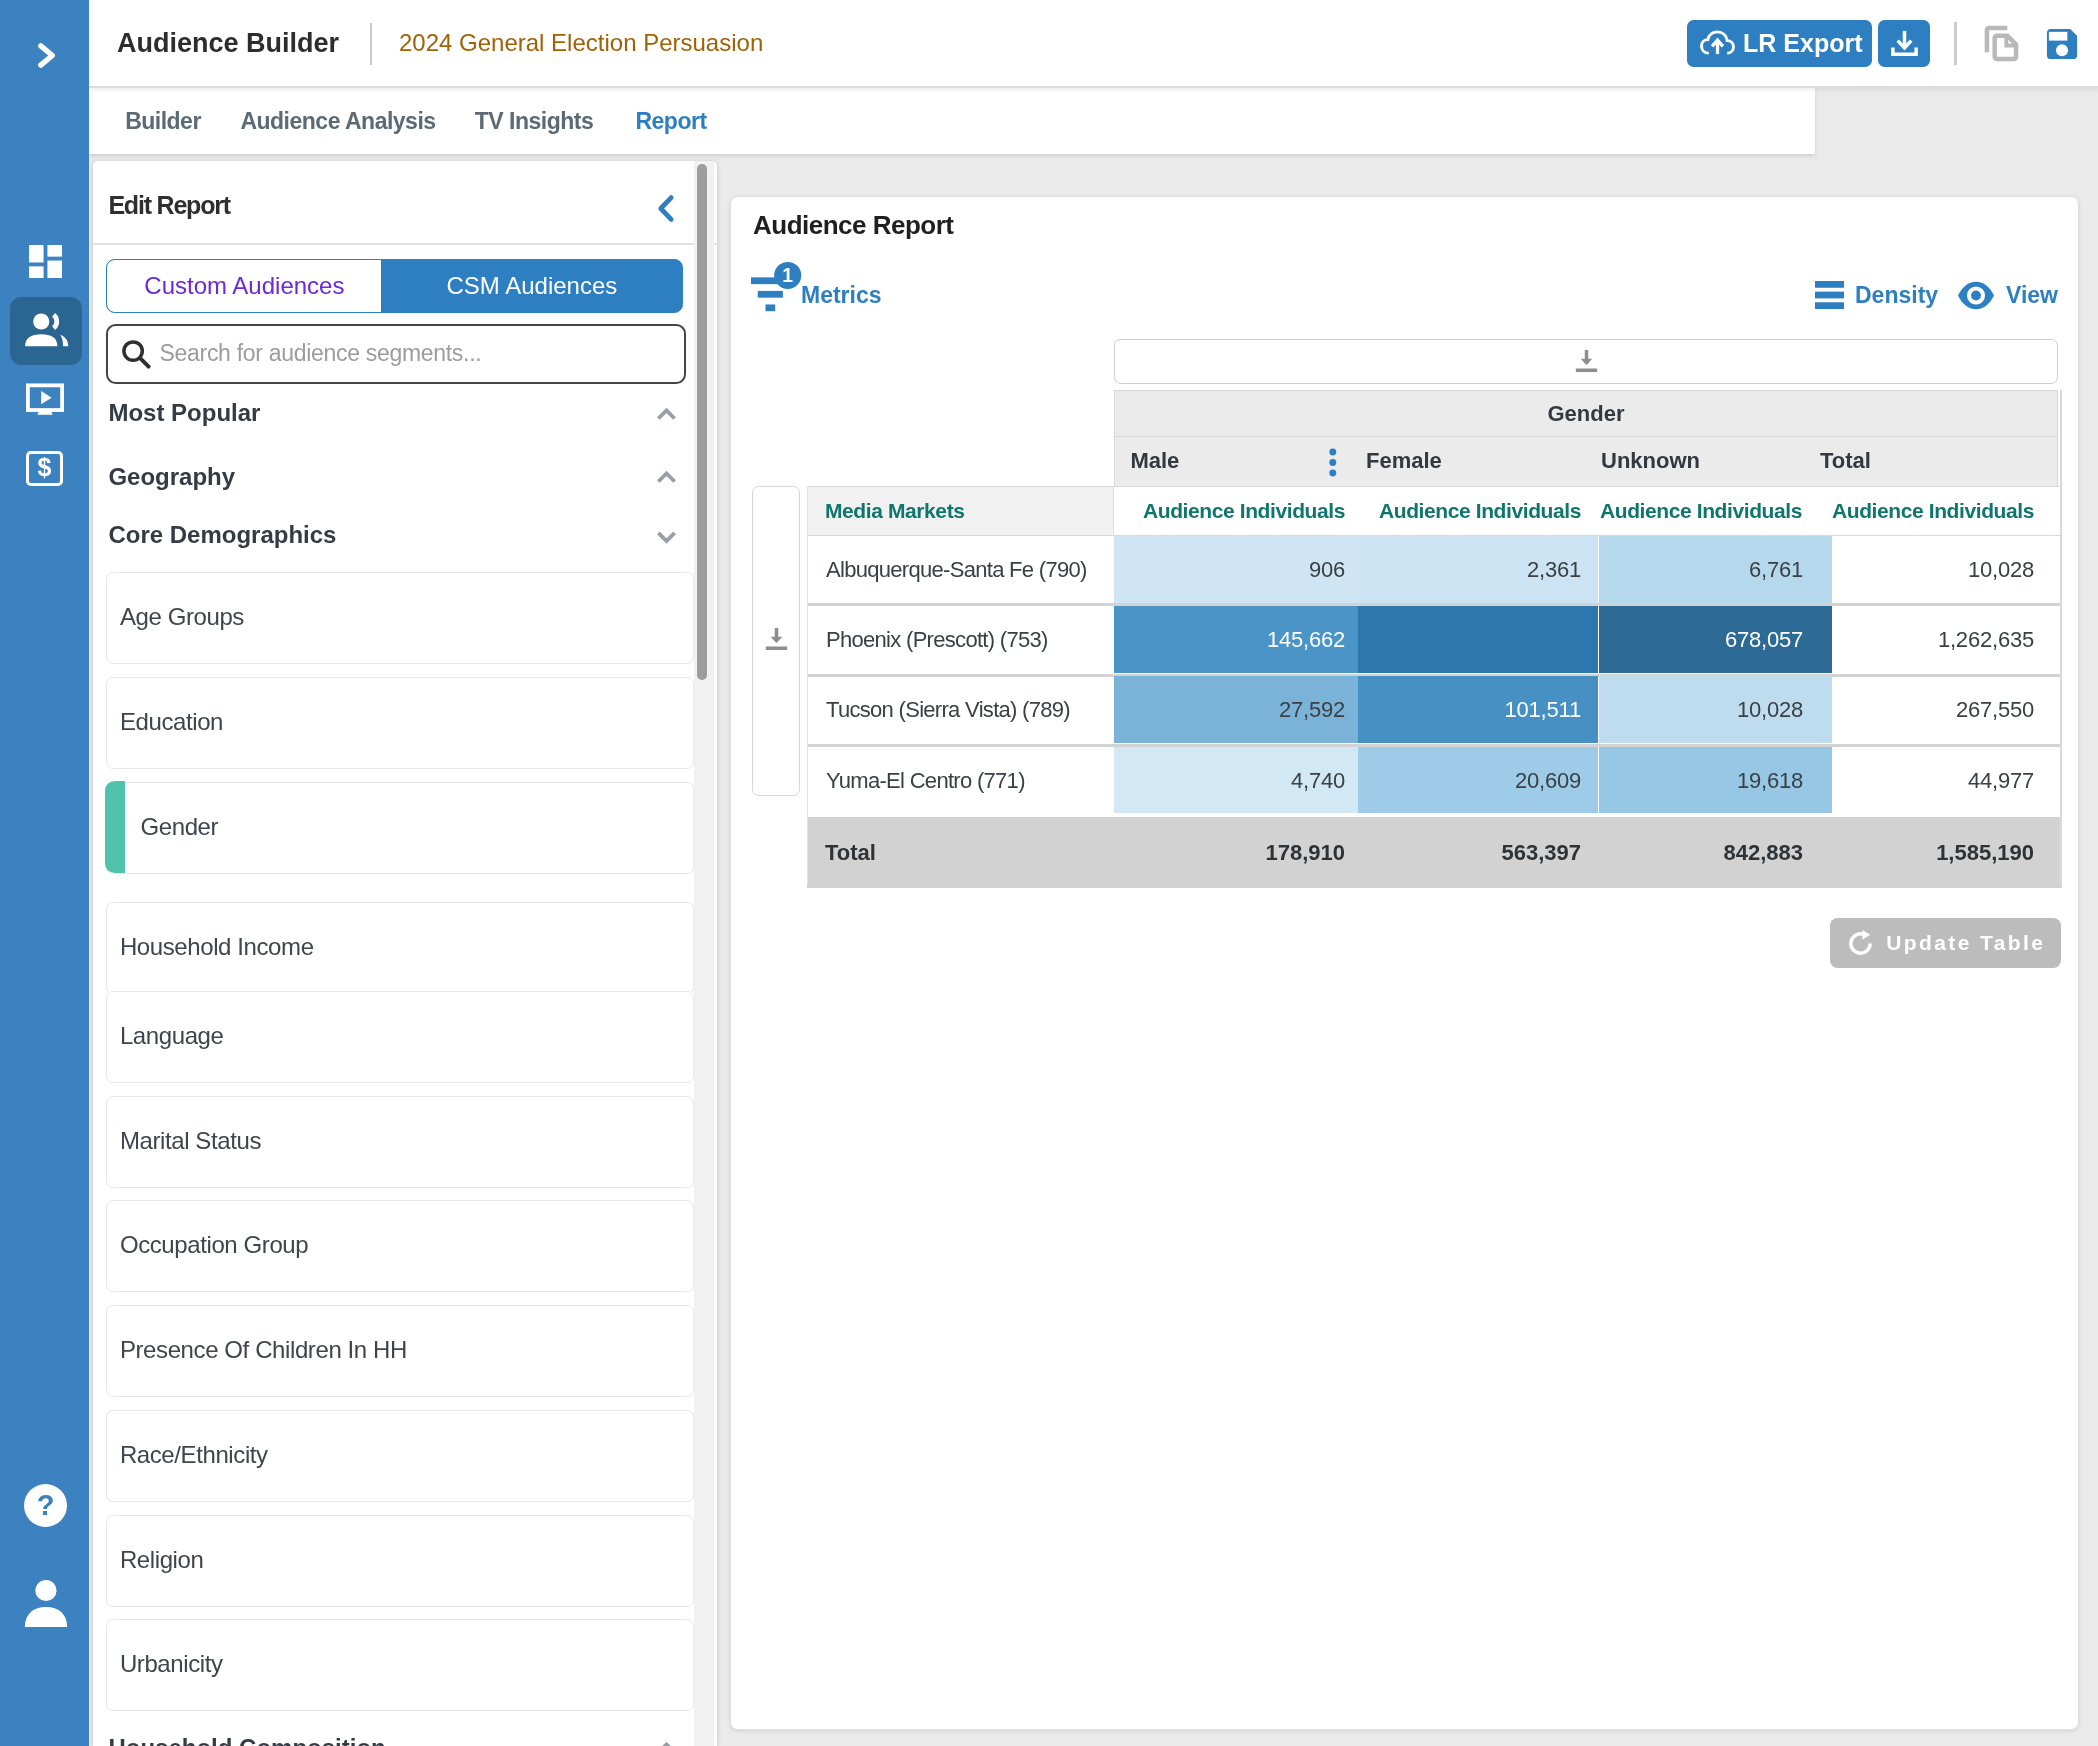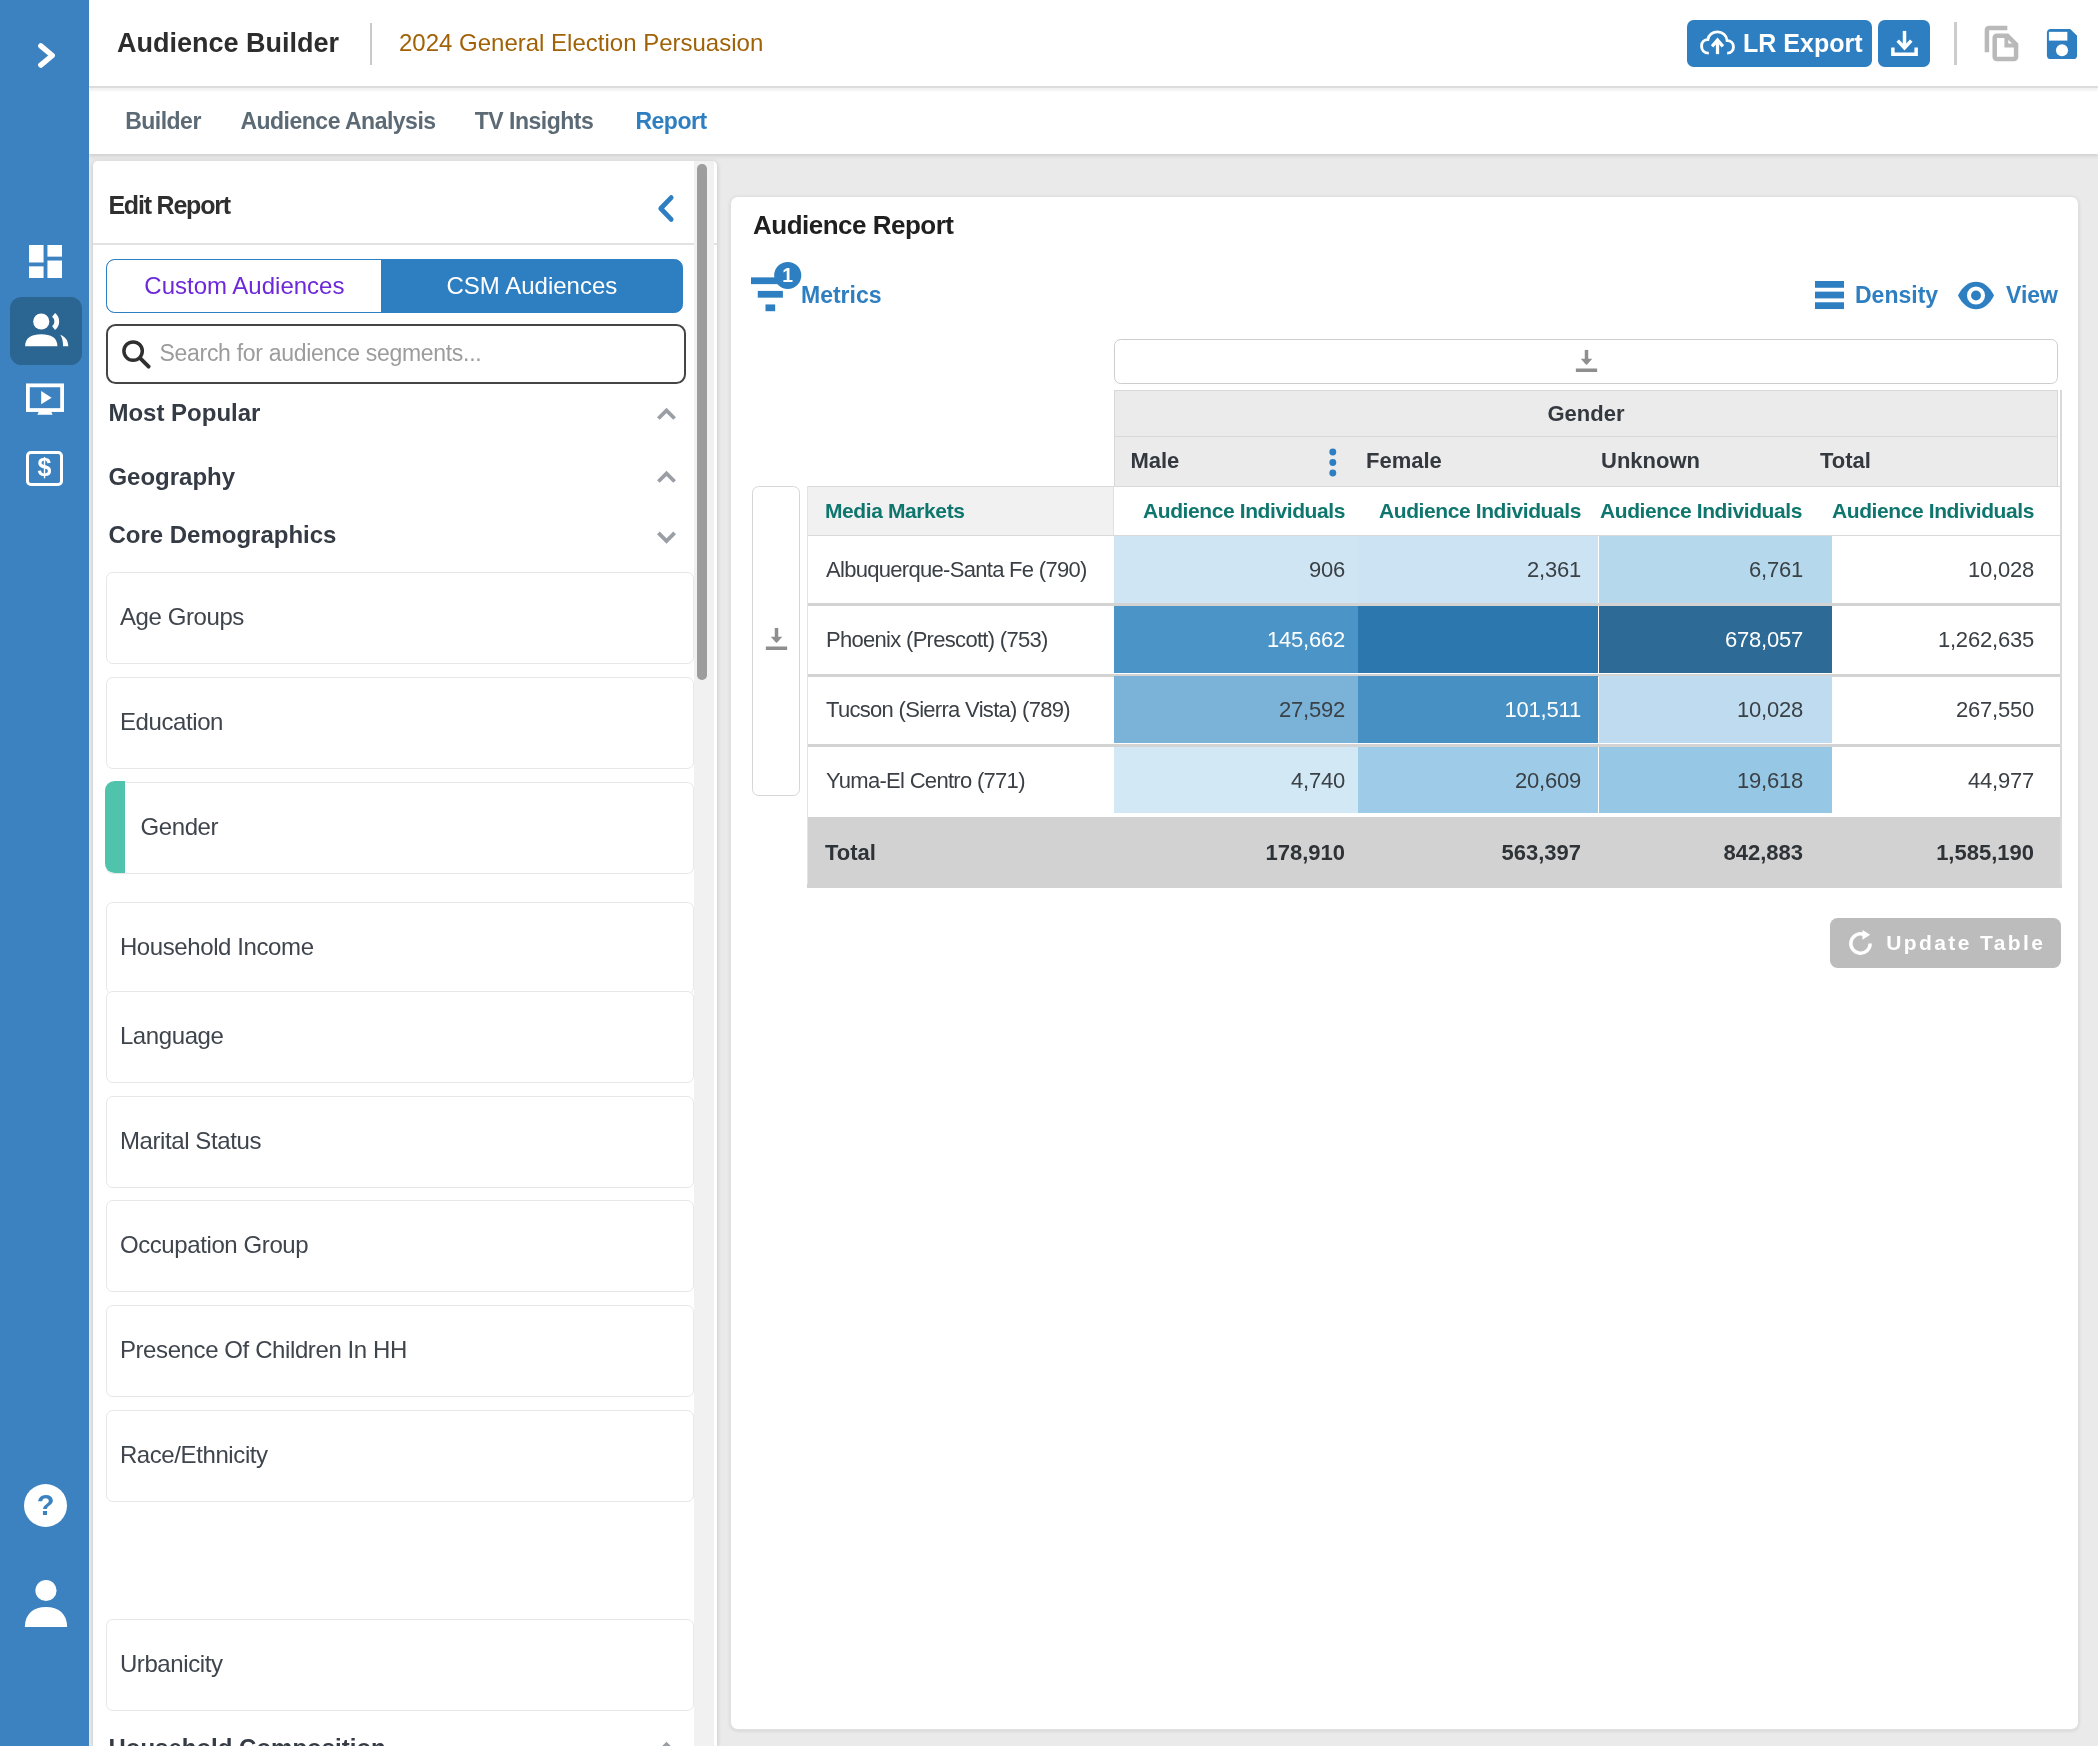--- a/index.html
+++ b/index.html
@@ -14,21 +14,21 @@
   
   #topbar { left:89px; top:0; width:2009px; height:86px; background:#ffffff; z-index:20; }
   #appname { left:28px; top:0; height:77px; line-height:86px; font-size:27px; font-weight:bold; color:#2d2d2d; }
   #tdiv1 { left:281px; top:23px; width:1.9px; height:42px; background:#c9c9c9; }
   #apptitle { left:310px; top:0; height:86px; line-height:86px; font-size:24px; color:#a16207; }
   #lrbtn { left:1598px; top:20px; width:185px; height:47px; background:#2e7fc1; border-radius:6.7px; color:#fff; font-size:25px; font-weight:bold; display:flex; align-items:center; }
   #dlbtn { left:1789px; top:20px; width:52px; height:47px; background:#2e7fc1; border-radius:6.7px; display:flex; align-items:center; justify-content:center; }
   #tdiv2 { left:1865px; top:22px; width:2.9px; height:43px; background:#cccccc; }
 
   
-  #tabsbar { left:89px; top:88px; width:2009px; height:66px; background:#ffffff; z-index:19; box-shadow:0 1.9px 3.8px rgba(0,0,0,0.12); }
+  #tabsbar { left:89px; top:88px; width:1726px; height:66px; background:#ffffff; z-index:19; box-shadow:0 1.9px 3.8px rgba(0,0,0,0.12); }
   #tabsbar span { position:absolute; top:0; height:66px; line-height:66px; font-size:23px; font-weight:bold; letter-spacing:-0.5px; color:#5c6a75; transform:translateX(-50%); white-space:nowrap; }
   #shadow1 { left:89px; top:86px; width:2009px; height:1.9px; background:#dddddd; z-index:21; box-shadow:0 1.9px 2.9px rgba(0,0,0,0.10); }
 
   
   #lpanel { left:93px; top:161px; width:624px; height:1585px; background:#fff; border-radius:4.8px 4.8px 0 0; box-shadow:0 1px 4.8px rgba(0,0,0,0.18); z-index:10; }
   #lp-title { left:15.4px; top:30px; font-size:25px; letter-spacing:-1.2px; font-weight:bold; color:#2f2f2f; }
   #lp-div { left:0px; top:82px; width:624px; height:1.9px; background:#e2e2e2; }
   #lp-tabs { left:13.4px; top:98px; width:577px; height:54px; border:1.9px solid #2e7fc1; border-radius:8.6px; background:#2e7fc1; display:flex; overflow:hidden; }
   #lp-tab1 { width:274px; background:#fff; border-radius:6.7px 0 0 6.7px; color:#6d28d9; font-size:24px; display:flex; align-items:center; justify-content:center; }
   #lp-tab2 { flex:1; background:#2e7fc1; border-radius:6.7px; color:#fff; font-size:24px; display:flex; align-items:center; justify-content:center; }
@@ -195,20 +195,23 @@
     </div>
   <div class="lp-card" style="top:1039px">
       <span>Occupation Group</span>
     </div>
   <div class="lp-card" style="top:1144px">
       <span>Presence Of Children In HH</span>
     </div>
   <div class="lp-card" style="top:1249px">
       <span>Race/Ethnicity</span>
     </div>
+  <div class="lp-card" style="top:1354px">
+      <span>Religion</span>
+    </div>
   <div class="lp-card" style="top:1458px">
       <span>Urbanicity</span>
     </div>
   <div class="lp-sec" style="top:1573px">Household Composition</div>
   <svg class="abs" style="left:563px; top:1580px" width="21" height="14.4" viewBox="0 0 22 15">
       <path d="M2.5 12 L11 3.5 L19.5 12" fill="none" stroke="#999fa5" stroke-width="4"></path>
     </svg>
   <div class="abs" id="lp-track"></div>
   <div class="abs" id="lp-thumb"></div>
 </div>

